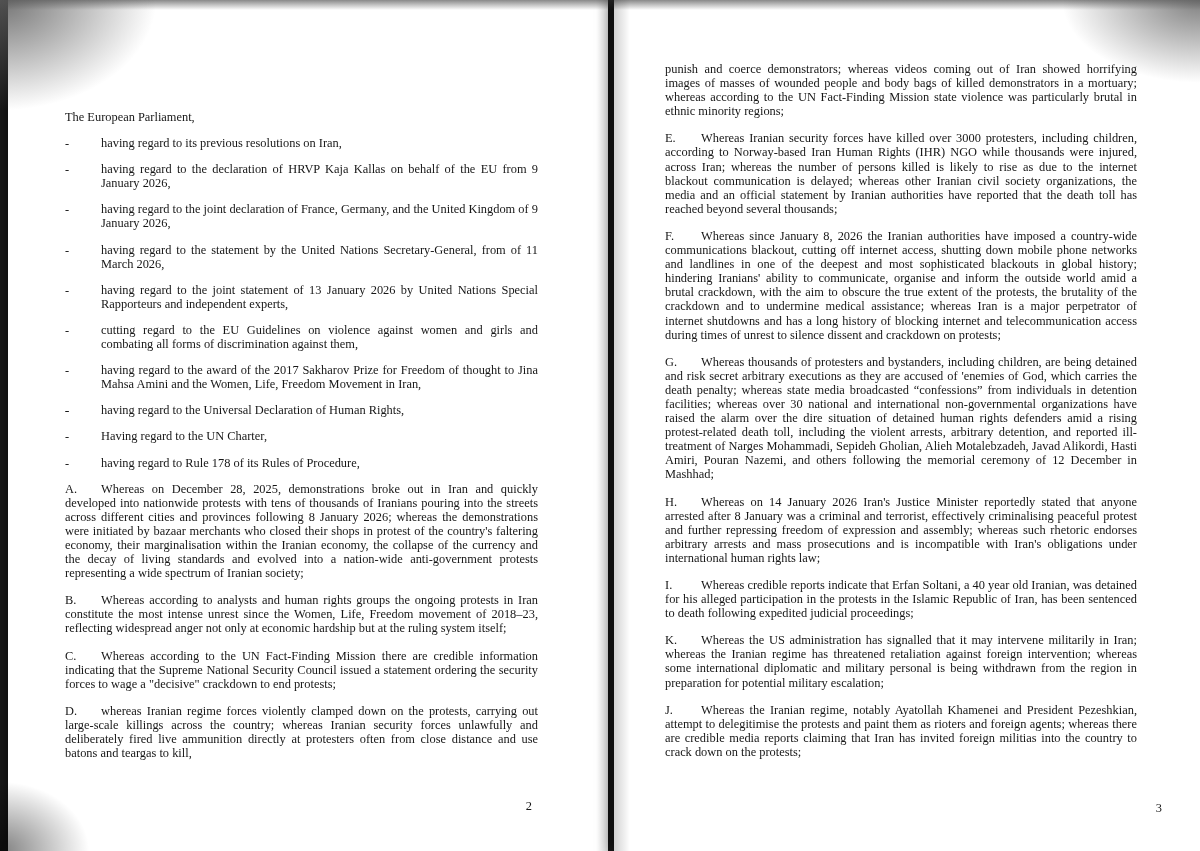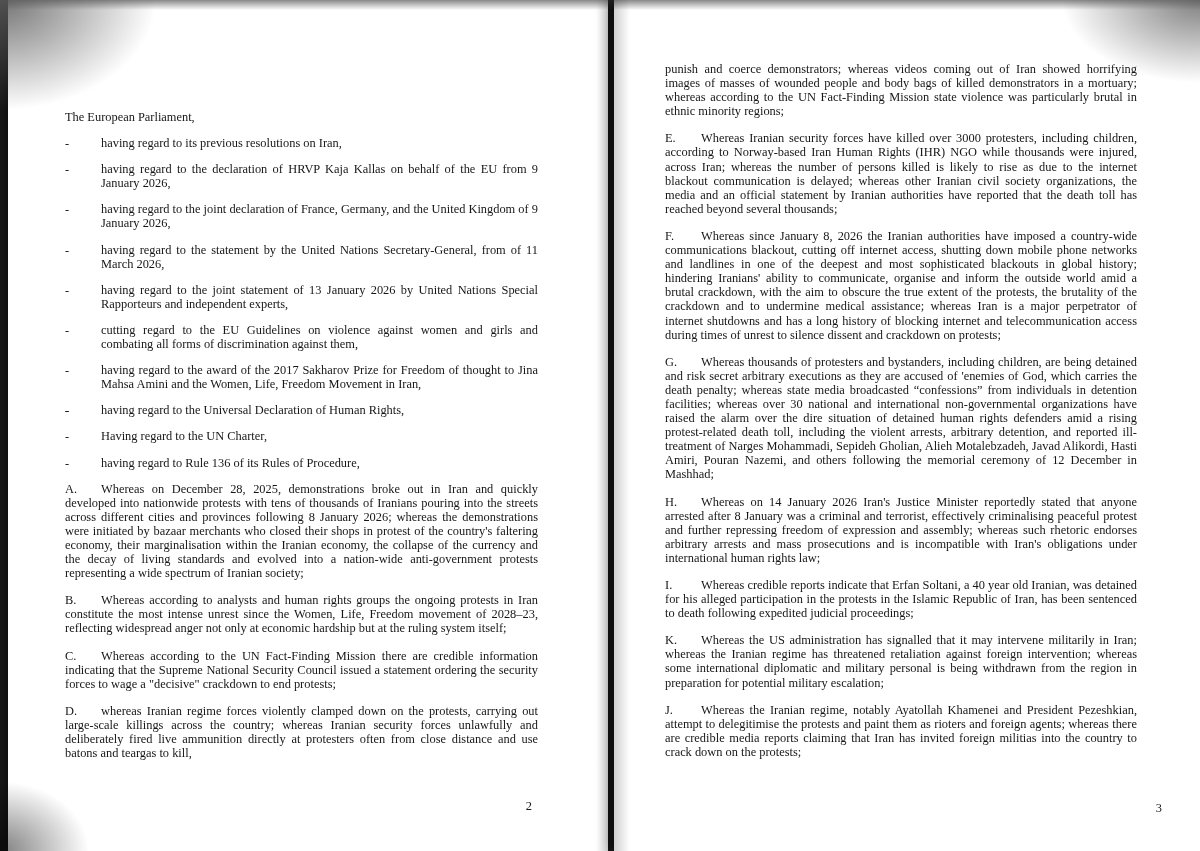--- a/index.html
+++ b/index.html
@@ -77,24 +77,24 @@
     <div class="regard"><span class="dash">-</span><span>having regard to its previous resolutions on Iran,</span></div>
     <div class="regard"><span class="dash">-</span><span>having regard to the declaration of HRVP Kaja Kallas on behalf of the EU from 9 January 2026,</span></div>
     <div class="regard"><span class="dash">-</span><span>having regard to the joint declaration of France, Germany, and the United Kingdom of 9 January 2026,</span></div>
     <div class="regard"><span class="dash">-</span><span>having regard to the statement by the United Nations Secretary-General, from of 11 March 2026,</span></div>
     <div class="regard"><span class="dash">-</span><span>having regard to the joint statement of 13 January 2026 by United Nations Special Rapporteurs and independent experts,</span></div>
     <div class="regard"><span class="dash">-</span><span>cutting regard to the EU Guidelines on violence against women and girls and combating all forms of discrimination against them,</span></div>
     <div class="regard"><span class="dash">-</span><span>having regard to the award of the 2017 Sakharov Prize for Freedom of thought to Jina Mahsa Amini and the Women, Life, Freedom Movement in Iran,</span></div>
     <div class="regard"><span class="dash">-</span></div>
     <div class="regard"><span class="dash">-</span><span>having regard to the Universal Declaration of Human Rights,</span></div>
     <div class="regard"><span class="dash">-</span><span>Having regard to the UN Charter,</span></div>
-    <div class="regard"><span class="dash">-</span><span>having regard to Rule 136 of its Rules of Procedure,</span></div>
+    <div class="regard"><span class="dash">-</span><span>having regard to Rule 178 of its Rules of Procedure,</span></div>
 
     <p class="para"><span class="plabel">A.</span><span>Whereas on December 28, 2025, demonstrations broke out in Iran and quickly developed into nationwide protests with tens of thousands of Iranians pouring into the streets across different cities and provinces following 8 January 2026; whereas the demonstrations were initiated by bazaar merchants who closed their shops in protest of the country's faltering economy, their marginalisation within the Iranian economy, the collapse of the currency and the decay of living standards and evolved into a nation-wide anti-government protests representing a wide spectrum of Iranian society;</span></p>
-    <p class="para"><span class="plabel">B.</span><span>Whereas according to analysts and human rights groups the ongoing protests in Iran constitute the most intense unrest since the Women, Life, Freedom movement of 2028–23, reflecting widespread anger not only at economic hardship but at the ruling system itself;</span></p>
+    <p class="para"><span class="plabel">B.</span><span>Whereas according to analysts and human rights groups the ongoing protests in Iran constitute the most intense unrest since the Women, Life, Freedom movement of 2018–23, reflecting widespread anger not only at economic hardship but at the ruling system itself;</span></p>
     <p class="para"><span class="plabel">C.</span><span>Whereas according to the UN Fact-Finding Mission there are credible information indicating that the Supreme National Security Council issued a statement ordering the security forces to wage a "decisive" crackdown to end protests;</span></p>
     <p class="para"><span class="plabel">D.</span><span>whereas Iranian regime forces violently clamped down on the protests, carrying out large-scale killings across the country; whereas Iranian security forces unlawfully and deliberately fired live ammunition directly at protesters often from close distance and use batons and teargas to kill,</span></p>
 
     <div class="pagenum pagenum-left">2</div>
   </div>
 
   <div class="page page-right doc-text">
     <p class="para"><span>punish and coerce demonstrators; whereas videos coming out of Iran showed horrifying images of masses of wounded people and body bags of killed demonstrators in a mortuary; whereas according to the UN Fact-Finding Mission state violence was particularly brutal in ethnic minority regions;</span></p>
 
     <p class="para"><span class="plabel">E.</span><span>Whereas Iranian security forces have killed over 3000 protesters, including children, according to Norway-based Iran Human Rights (IHR) NGO while thousands were injured, across Iran; whereas the number of persons killed is likely to rise as due to the internet blackout communication is delayed; whereas other Iranian civil society organizations, the media and an official statement by Iranian authorities have reported that the death toll has reached beyond several thousands;</span></p>

